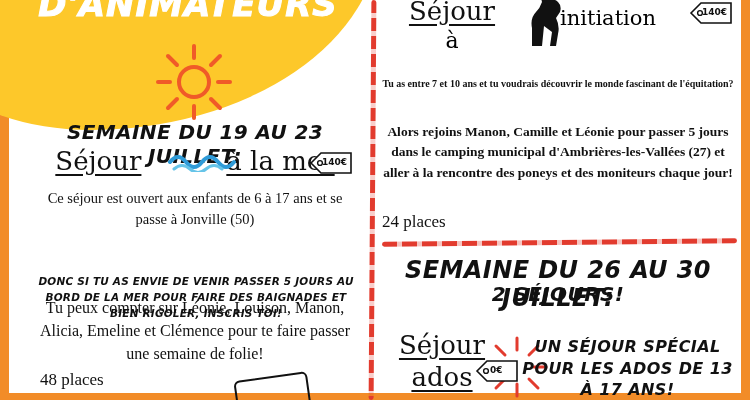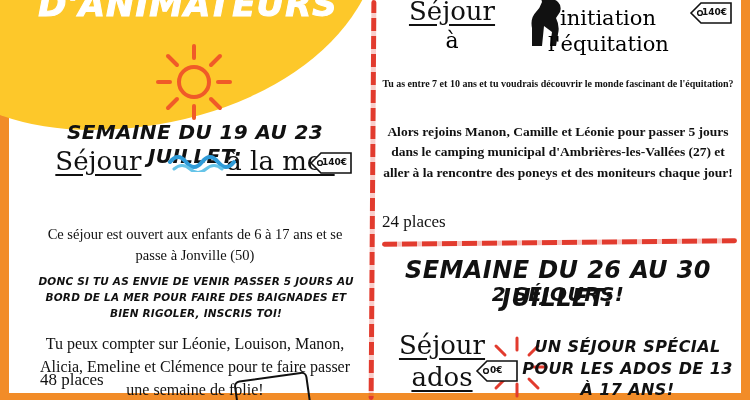--- a/index.html
+++ b/index.html
@@ -106,21 +106,20 @@
     font-weight: bold;
     font-style: italic;
     color: #111111;
     letter-spacing: 0.4px;
   }
   .body-txt {
     font-family: "Liberation Serif", serif;
     color: #111111;
     text-align: center;
     line-height: 1.45;
-    margin-top: 36px;
   }
   .body-bold {
     font-family: "Liberation Serif", serif;
     color: #111111;
     text-align: center;
     font-weight: bold;
     line-height: 1.5;
   }
   .italic-caps {
     font-family: "DejaVu Sans", sans-serif;
@@ -261,21 +260,20 @@
   <div class="block" id="eq-sejour">
     <span class="sejour-word">Séjour</span>
   </div>
   <div class="block" id="eq-a">à</div>
 
   <svg id="horse" viewBox="0 0 62 62">
     <path d="M20 58 L20 40 Q18 30 24 24 Q28 20 30 14 L28 6 L36 12 Q42 10 46 14 Q50 18 48 24 L44 30 Q48 38 46 46 L44 58 L38 58 L40 44 L32 38 L30 58 Z" fill="#111111"></path>
   </svg>
 
   <div class="block" id="eq-init">initiation</div>
-  <div class="block" id="eq-equit">l'équitation</div>
 
   <svg class="tag" style="left:688px; top:0px;" viewBox="0 0 46 26">
     <path d="M3 13 L13 3 L43 3 L43 23 L13 23 Z" fill="#ffffff" stroke="#111" stroke-width="1.6"></path>
     <circle cx="12" cy="13" r="2.4" fill="none" stroke="#111" stroke-width="1.4"></circle>
   </svg>
   <div style="position:absolute; left:702px; top:7px; font-family:'DejaVu Sans',sans-serif; font-size:9px; font-weight:bold; color:#111;">140€</div>
 
   <div class="block body-bold" id="eq-q">Tu as entre 7 et 10 ans et tu voudrais découvrir le monde fascinant de l'équitation?</div>
 
   <div class="block body-bold" id="eq-p">Alors rejoins Manon, Camille et Léonie pour passer 5 jours dans le camping municipal d'Ambrières-les-Vallées (27) et aller à la rencontre des poneys et des moniteurs chaque jour!</div>

